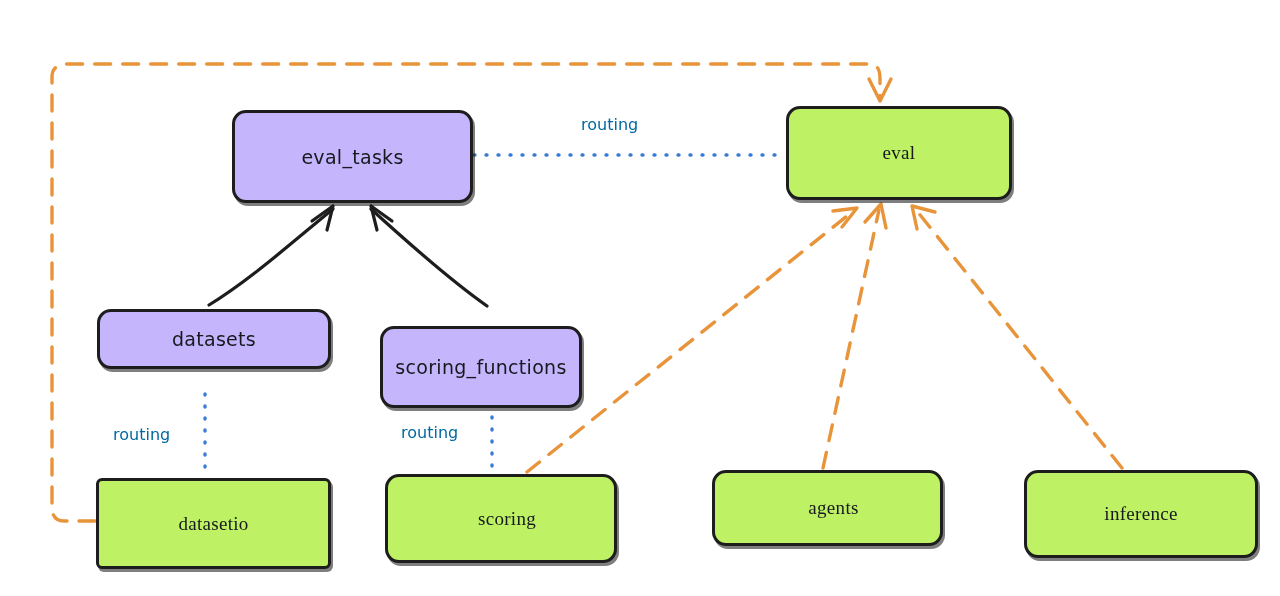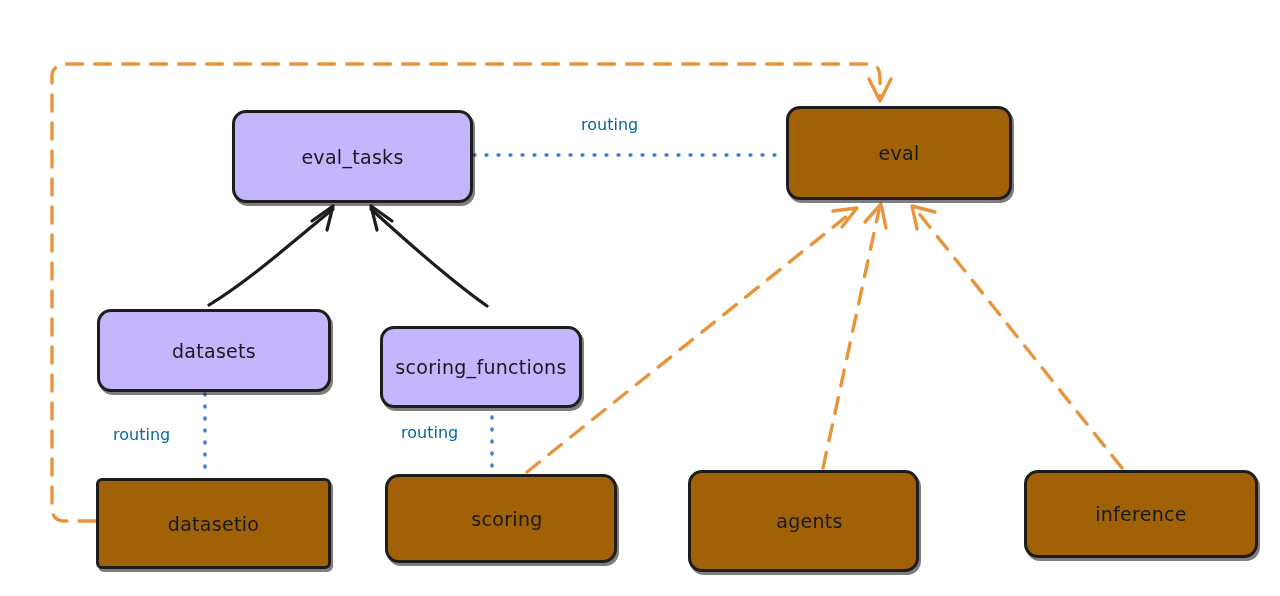--- a/index.html
+++ b/index.html
@@ -32,21 +32,21 @@
     display: flex;
     align-items: center;
     justify-content: center;
     font-family: "DejaVu Sans", sans-serif;
     font-size: 19px;
     color: #16191d;
     letter-spacing: 0.3px;
     box-shadow: 2px 3px 0 0 rgba(20,20,20,0.55);
   }
   .node.blue  { background: #c4b5fd; }
-  .node.green { background: #a16207; }
+  .node.green { background: #bef264; font-family: Liberation Serif, serif; }
   .node-label {
     pointer-events: none;
     white-space: nowrap;
   }
   .edge-label {
     position: absolute;
     font-family: "DejaVu Sans", sans-serif;
     font-size: 16px;
     color: #0369a1;
     white-space: nowrap;
@@ -105,37 +105,37 @@
   </svg>
 
   <div class="node blue" style="left:232px; top:110px; width:241px; height:93px;">
     <span class="node-label">eval_tasks</span>
   </div>
 
   <div class="node green" style="left:786px; top:106px; width:226px; height:94px;">
     <span class="node-label">eval</span>
   </div>
 
-  <div class="node blue" style="left:97px; top:309px; width:234px; height:83px;">
+  <div class="node blue" style="left:97px; top:309px; width:234px; height:60px;">
     <span class="node-label">datasets</span>
   </div>
 
   <div class="node blue" style="left:380px; top:326px; width:202px; height:82px;">
     <span class="node-label">scoring_functions</span>
   </div>
 
   <div class="node green" style="left:96px; top:478px; width:235px; height:91px;border-radius:6px;">
     <span class="node-label">datasetio</span>
   </div>
 
   <div class="node green" style="left:385px; top:474px; width:232px; height:89px;padding-left:12px;">
     <span class="node-label">scoring</span>
   </div>
 
-  <div class="node green" style="left:688px; top:470px; width:231px; height:102px;padding-left:12px;">
+  <div class="node green" style="left:712px; top:470px; width:231px; height:76px;padding-left:12px;">
     <span class="node-label">agents</span>
   </div>
 
   <div class="node green" style="left:1024px; top:470px; width:234px; height:88px;">
     <span class="node-label">inference</span>
   </div>
 
   <div class="edge-label" style="left:578px; top:115px;">routing</div>
 
   <div class="edge-label" style="left:110px; top:425px;">routing</div>

